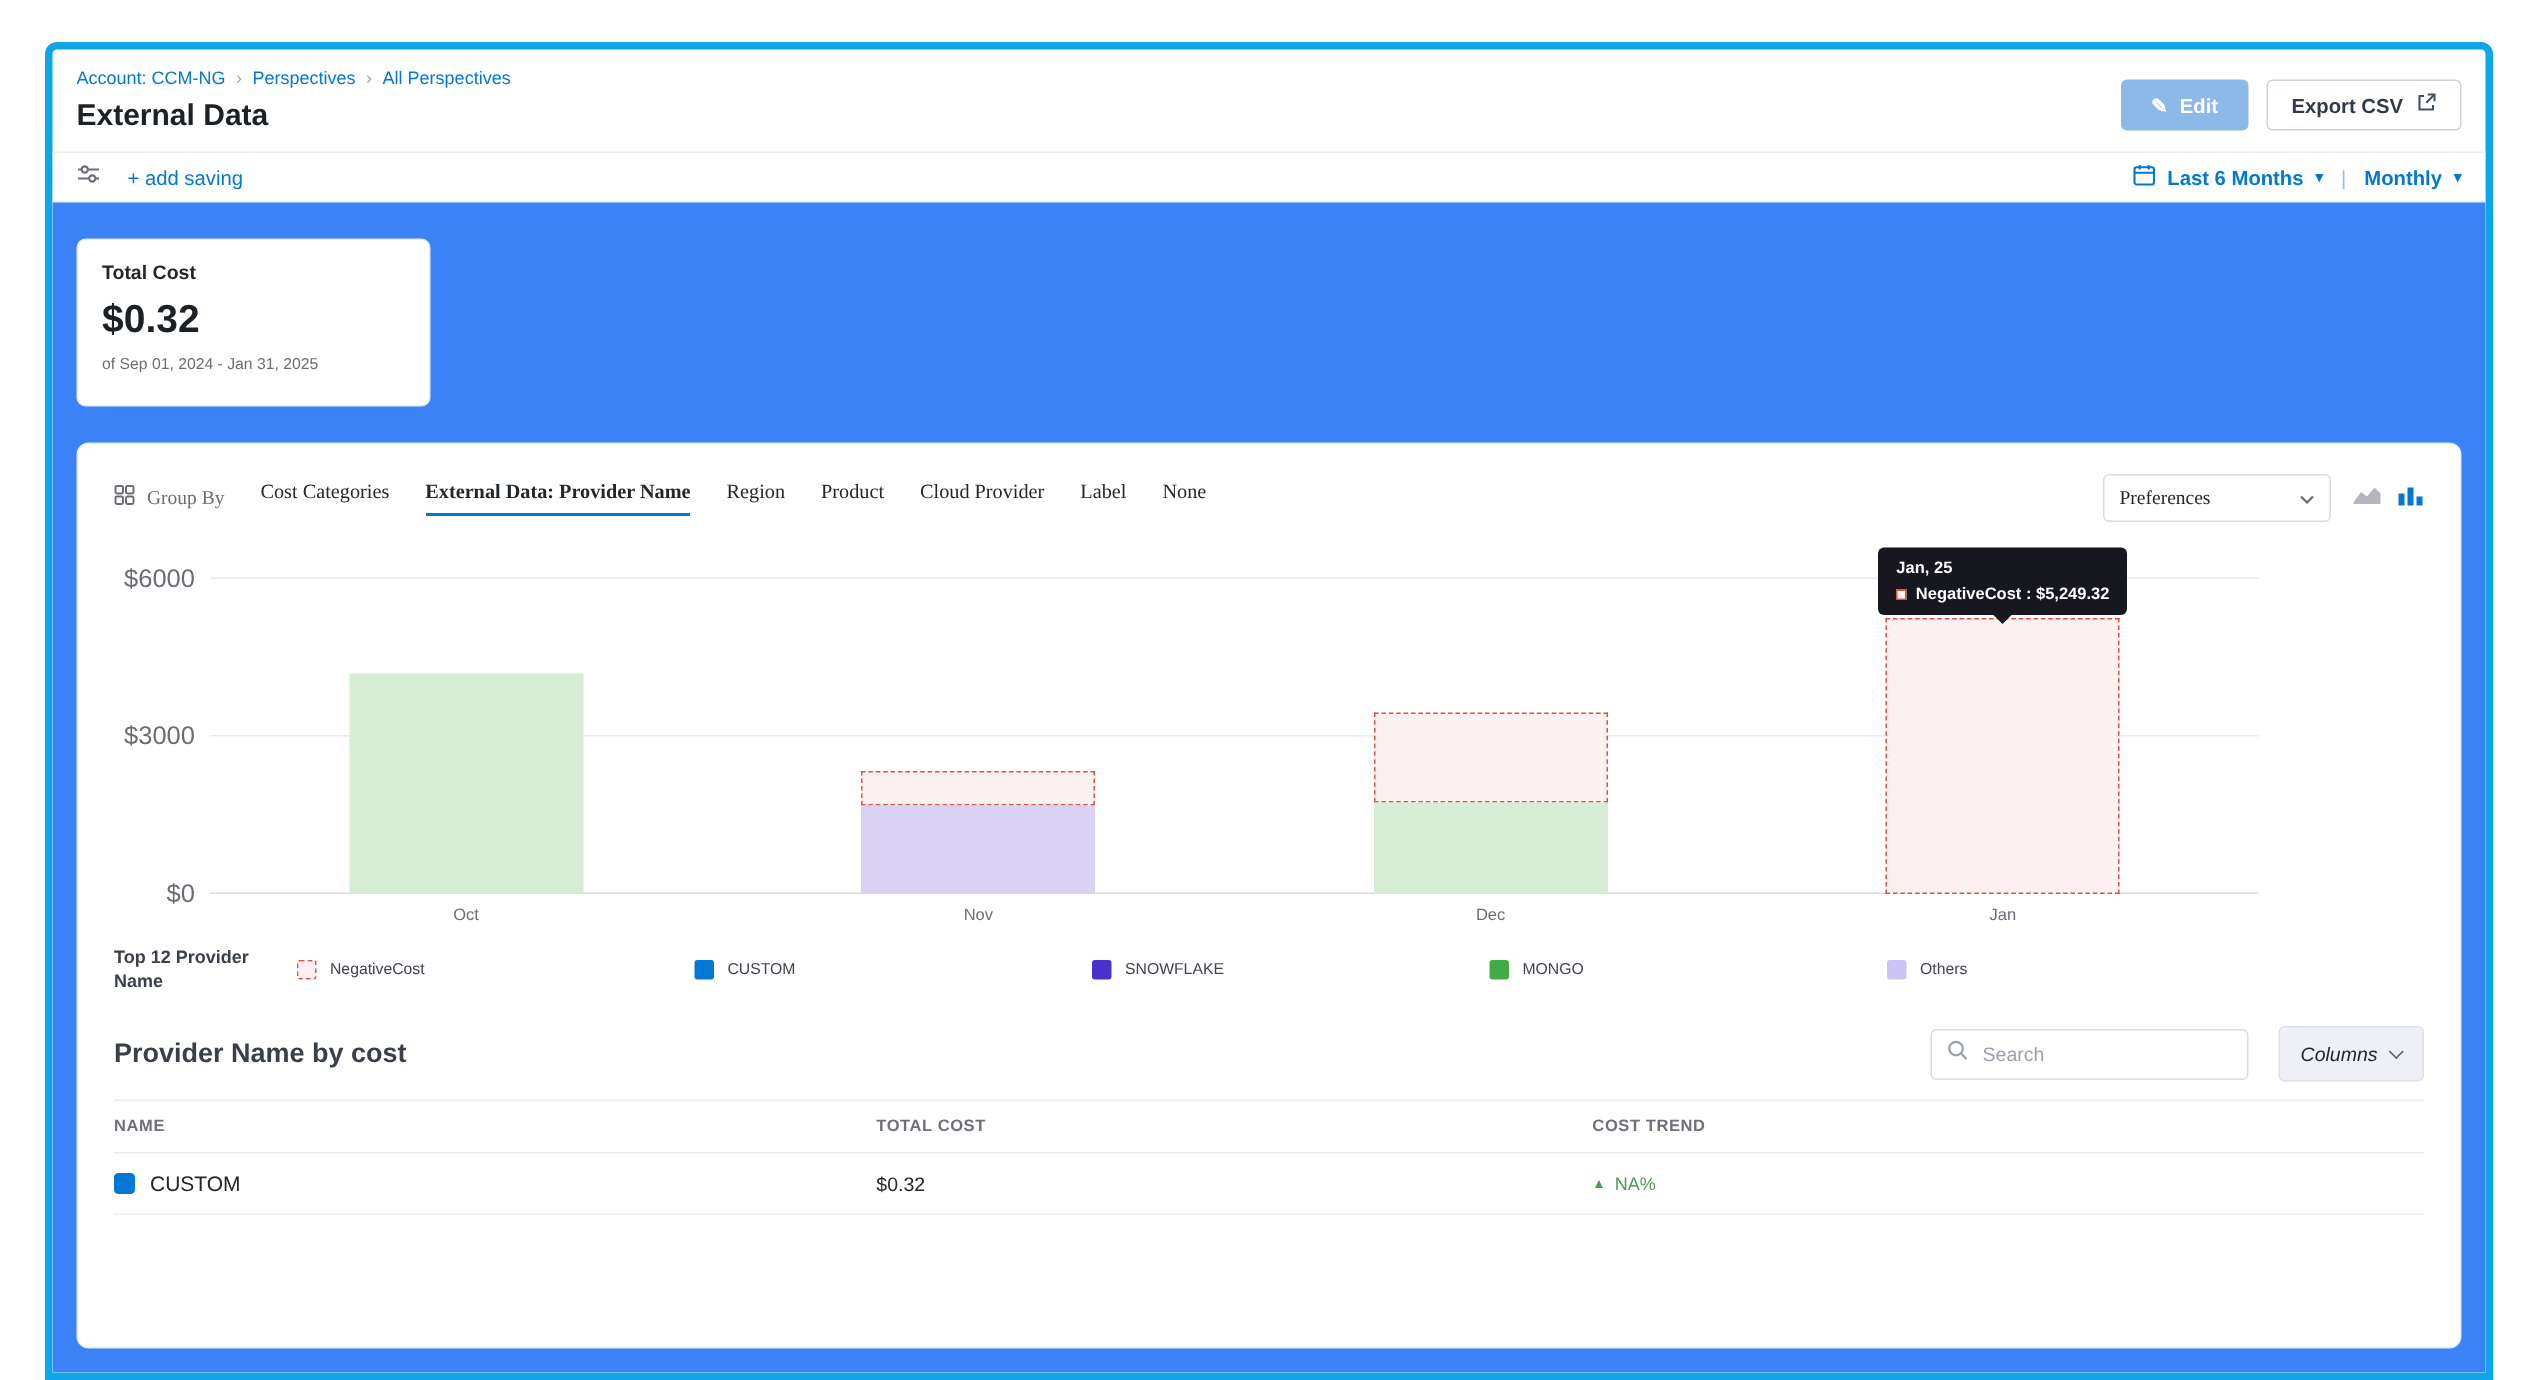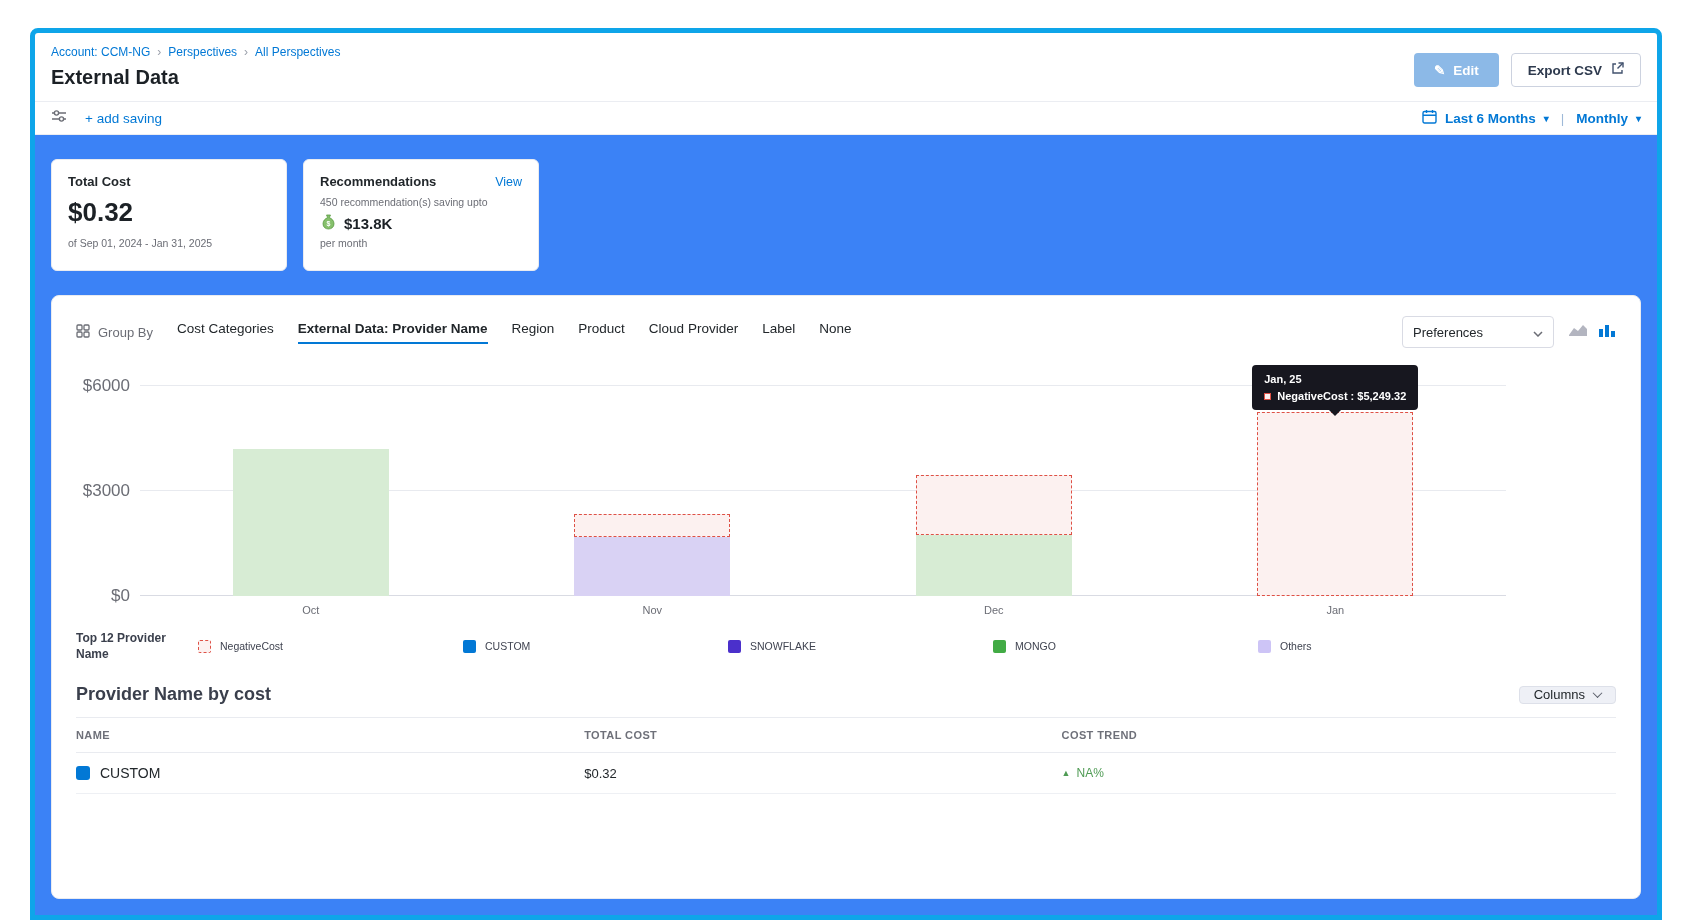--- a/index.html
+++ b/index.html
@@ -34,21 +34,21 @@
   .tc-period { font-size:10.5px; color:#6b6d75; margin-top:9px; }
   .rec-head { display:flex; justify-content:space-between; align-items:center; }
   .view-link { color:#0278d5; font-size:12.5px; cursor:pointer; }
   .rec-sub { font-size:10.5px; color:#6b6d75; margin-top:7px; }
   .rec-savings { display:flex; align-items:center; gap:7px; margin-top:6px; font-size:15px; font-weight:bold; color:#1c2126; }
   .rec-per { font-size:10.5px; color:#6b6d75; margin-top:4px; }
 
   
   .panel { margin-top:24px; background:#fff; border:1px solid #e9ebf0; border-radius:8px; padding:20px 24px 0; height:604px; }
 
-  .groupby-row { display:flex; align-items:center; }
+  .groupby-row { display:flex; align-items:center;font-family:Liberation Serif, serif; }
   .gb-label { display:flex; align-items:center; gap:8px; color:#6b6d75; font-size:13px; margin-right:24px; }
   .gb-tabs { display:flex; gap:24px; align-items:flex-end; }
   .gb-tab { font-size:13.5px; color:#22272b; padding-bottom:6px; border-bottom:2px solid transparent; cursor:pointer; white-space:nowrap; }
   .gb-tab.active { font-weight:bold; border-bottom-color:#0278d5; }
   .gb-right { display:flex; align-items:center; gap:14px; margin-left:auto; }
   .pref-select { display:flex; justify-content:space-between; align-items:center; width:152px; height:32px; border:1px solid #d9dbe4; border-radius:4px; padding:0 10px; font-size:13px; color:#22272b; background:#fff; cursor:pointer; }
   .chart-type-icons { display:flex; align-items:center; gap:10px; }
 
   
   .chart-wrap { position:relative; margin:38px 110px 0 64px; }
@@ -74,21 +74,21 @@
   .legend-item { width:265px; display:flex; align-items:center; gap:9px; font-size:10.5px; color:#3f4350; cursor:pointer; }
   .legend-swatch { width:13px; height:13px; border-radius:2px; flex:0 0 auto; }
 
   
   .table-head-row { display:flex; justify-content:space-between; align-items:center; margin-top:22px; }
   .table-title { font-size:18px; font-weight:bold; color:#3a3f4c; }
   .table-tools { display:flex; align-items:center; gap:20px; }
   .search-box { display:flex; align-items:center; gap:8px; border:1px solid #d9dbe4; border-radius:4px; background:#fff; height:34px; padding:0 10px; width:212px; }
   .search-box input { border:none; outline:none; flex:1; font-size:13px; font-family:inherit; color:#22272b; background:transparent; width:100%; }
   .search-box input::placeholder { color:#9aa0ab; }
-  .columns-btn { display:flex; align-items:center; gap:9px; background:#eef0f6; border:1px solid #dde0e9; border-radius:4px; height:18px; padding:0 14px; font-size:13px; color:#22272b; font-family:inherit; cursor:pointer; }
+  .columns-btn { display:flex; align-items:center; gap:9px; background:#eef0f6; border:1px solid #dde0e9; border-radius:4px; height:37px; padding:0 14px; font-size:13px; color:#22272b; font-family:inherit; cursor:pointer;font-style:italic; }
   .chev { width:7px; height:7px; border-right:1.6px solid #5b5f6b; border-bottom:1.6px solid #5b5f6b; transform:rotate(45deg) translate(-1px,-1px); }
 
   .data-table { margin-top:12px; }
   .thead { display:grid; grid-template-columns:33% 31% 36%; padding:11px 0; border-top:1px solid #e9ebf0; border-bottom:1px solid #e9ebf0; font-size:11px; font-weight:bold; color:#6e7079; letter-spacing:0.4px; }
   .trow { display:grid; grid-template-columns:33% 31% 36%; padding:12px 0; border-bottom:1px solid #eef0f4; font-size:14px; align-items:center; }
   .name-cell { display:flex; align-items:center; gap:10px; }
   .row-swatch { width:14px; height:14px; border-radius:3px; }
   .cost-cell { font-size:13px; }
   .trend-cell { display:flex; align-items:center; gap:6px; color:#4f9b54; font-size:12px; }
   .trend-arrow { font-size:9px; color:#4f9b54; }
@@ -157,37 +157,20 @@
       </div>
     </div>
 
     <div class="content">
 
       <div class="cards-row">
         <div class="card">
           <div class="card-label">Total Cost</div>
           <div class="tc-value">$0.32</div>
           <div class="tc-period">of Sep 01, 2024 - Jan 31, 2025</div>
-        </div>
-        <div class="card">
-          <div class="rec-head">
-            <span class="card-label">Recommendations</span>
-            <span class="view-link">View</span>
-          </div>
-          <div class="rec-sub">450 recommendation(s) saving upto</div>
-          <div class="rec-savings">
-            <span>
-              <svg width="17" height="16" viewBox="0 0 17 16">
-                  <path d="M6.5 1h4l-1.2 2.6c2.6 1 4.7 3.1 4.7 6.2 0 3.4-2.7 5.2-5.5 5.2S3 13.2 3 9.8c0-3.1 2.1-5.2 4.7-6.2L6.5 1z" fill="#86c06c" stroke="#5a9c44" stroke-width="0.8"></path>
-                  <text x="8.5" y="11.8" font-size="7" fill="#ffffff" text-anchor="middle" font-weight="bold">$</text>
-                </svg>
-            </span>
-            <span>$13.8K</span>
-          </div>
-          <div class="rec-per">per month</div>
         </div>
       </div>
 
       <div class="panel">
 
         <div class="groupby-row">
           <div class="gb-label">
             <span>
               <svg width="14" height="14" viewBox="0 0 14 14" fill="none" stroke="#6b6d75" stroke-width="1.3">
                   <rect x="1" y="1" width="5" height="5" rx="1"></rect>
@@ -305,20 +288,29 @@
               <div class="legend-item">
                 <span class="legend-swatch" style="background: rgb(205, 196, 246);"></span>
                 <span>Others</span>
               </div>
             </div>
         </div>
 
         <div class="table-head-row">
           <div class="table-title">Provider Name by cost</div>
           <div class="table-tools">
+            <div class="search-box">
+              <span>
+                <svg width="14" height="14" viewBox="0 0 14 14" fill="none" stroke="#9aa0ab" stroke-width="1.5">
+                    <circle cx="6" cy="6" r="4.5"></circle>
+                    <line x1="9.5" y1="9.5" x2="13" y2="13"></line>
+                  </svg>
+              </span>
+              <input type="text" placeholder="Search" style="">
+            </div>
             <button class="columns-btn">
               <span>Columns</span>
               <span class="chev"></span>
             </button>
           </div>
         </div>
 
         <div class="data-table">
           <div class="thead">
               <div>NAME</div>

